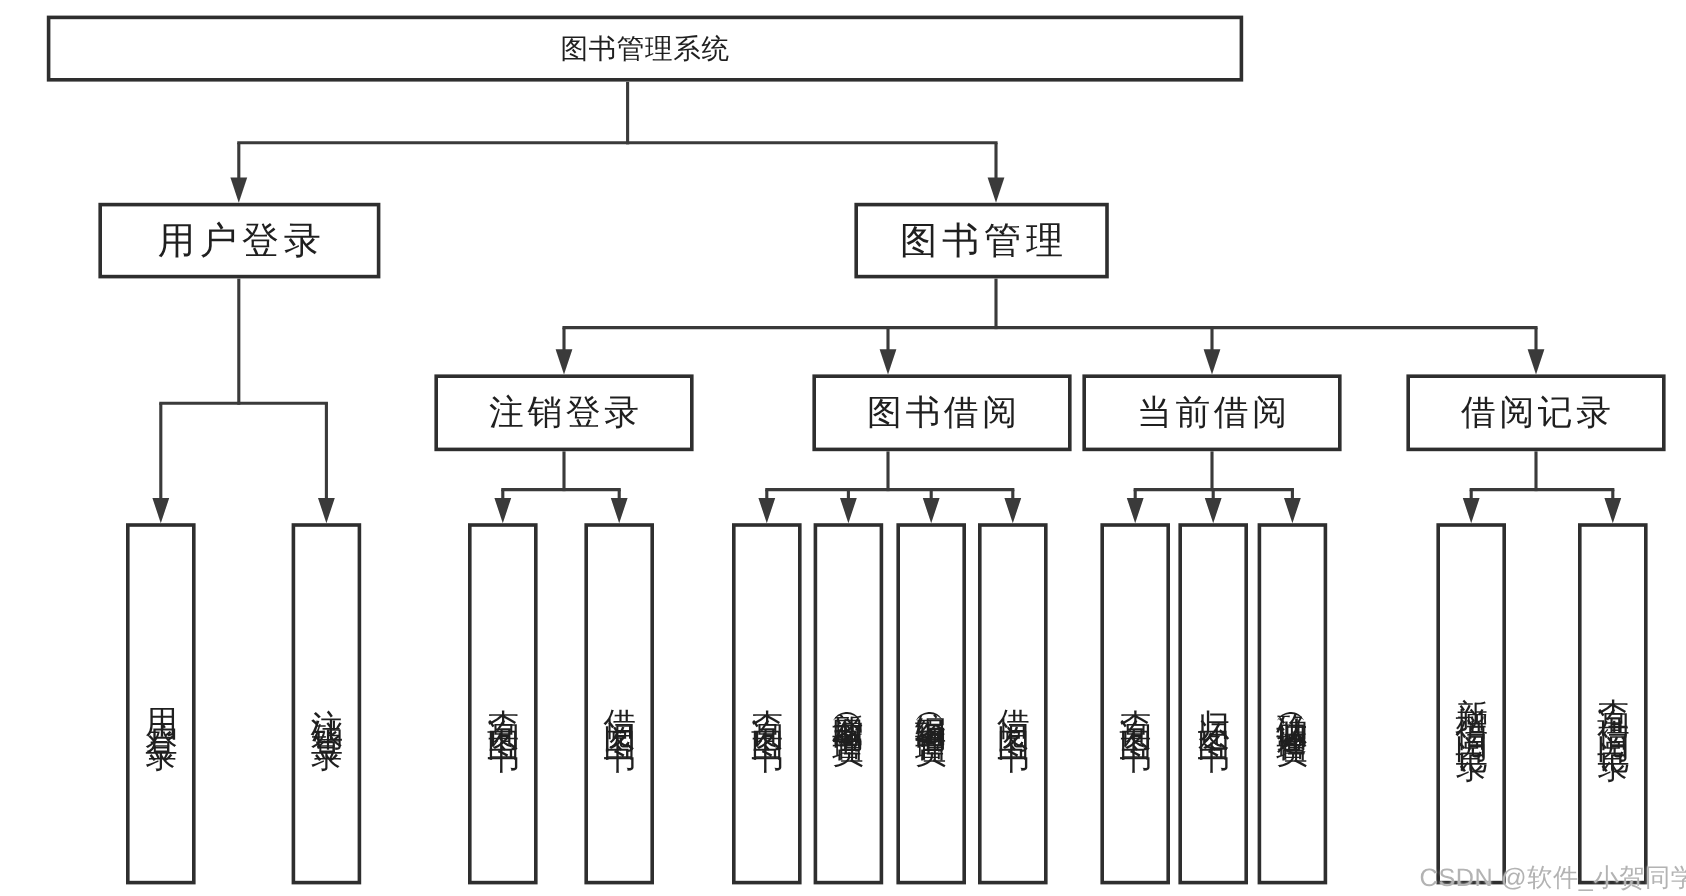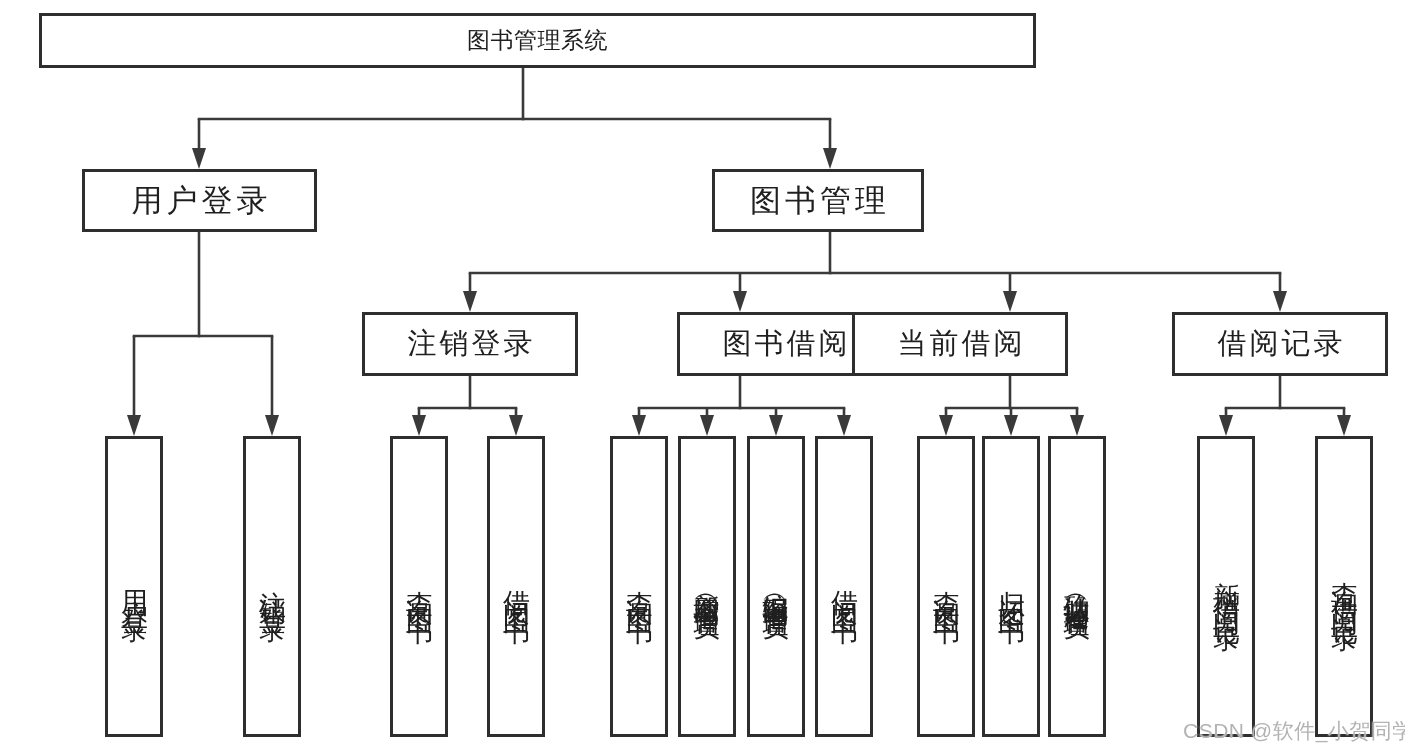--- a/index.html
+++ b/index.html
@@ -139,21 +139,21 @@
     </g>
   </svg>
 
   <div class="box root">图书管理系统</div>
 
   <div class="box l2" style="left:82px;  width:235px;">用户登录</div>
   <div class="box l2" style="left:712px; width:212px;text-align:center;">图书管理</div>
 
   <div class="box l3" style="left:362px;">注销登录</div>
   <div class="box l3" style="left:632px;margin-left:45px;">图书借阅</div>
-  <div class="box l3" style="left:852px;">当前借阅</div>
+  <div class="box l3" style="left:902px;">当前借阅</div>
   <div class="box l3" style="left:1172px;">借阅记录</div>
 
   <div class="leaf" style="left:105px;">
     <span class="vtext">用户登录</span>
   </div>
   <div class="leaf" style="left:243px;">
     <span class="vtext">注销登录</span>
   </div>
 
   <div class="leaf" style="left:390px;">

